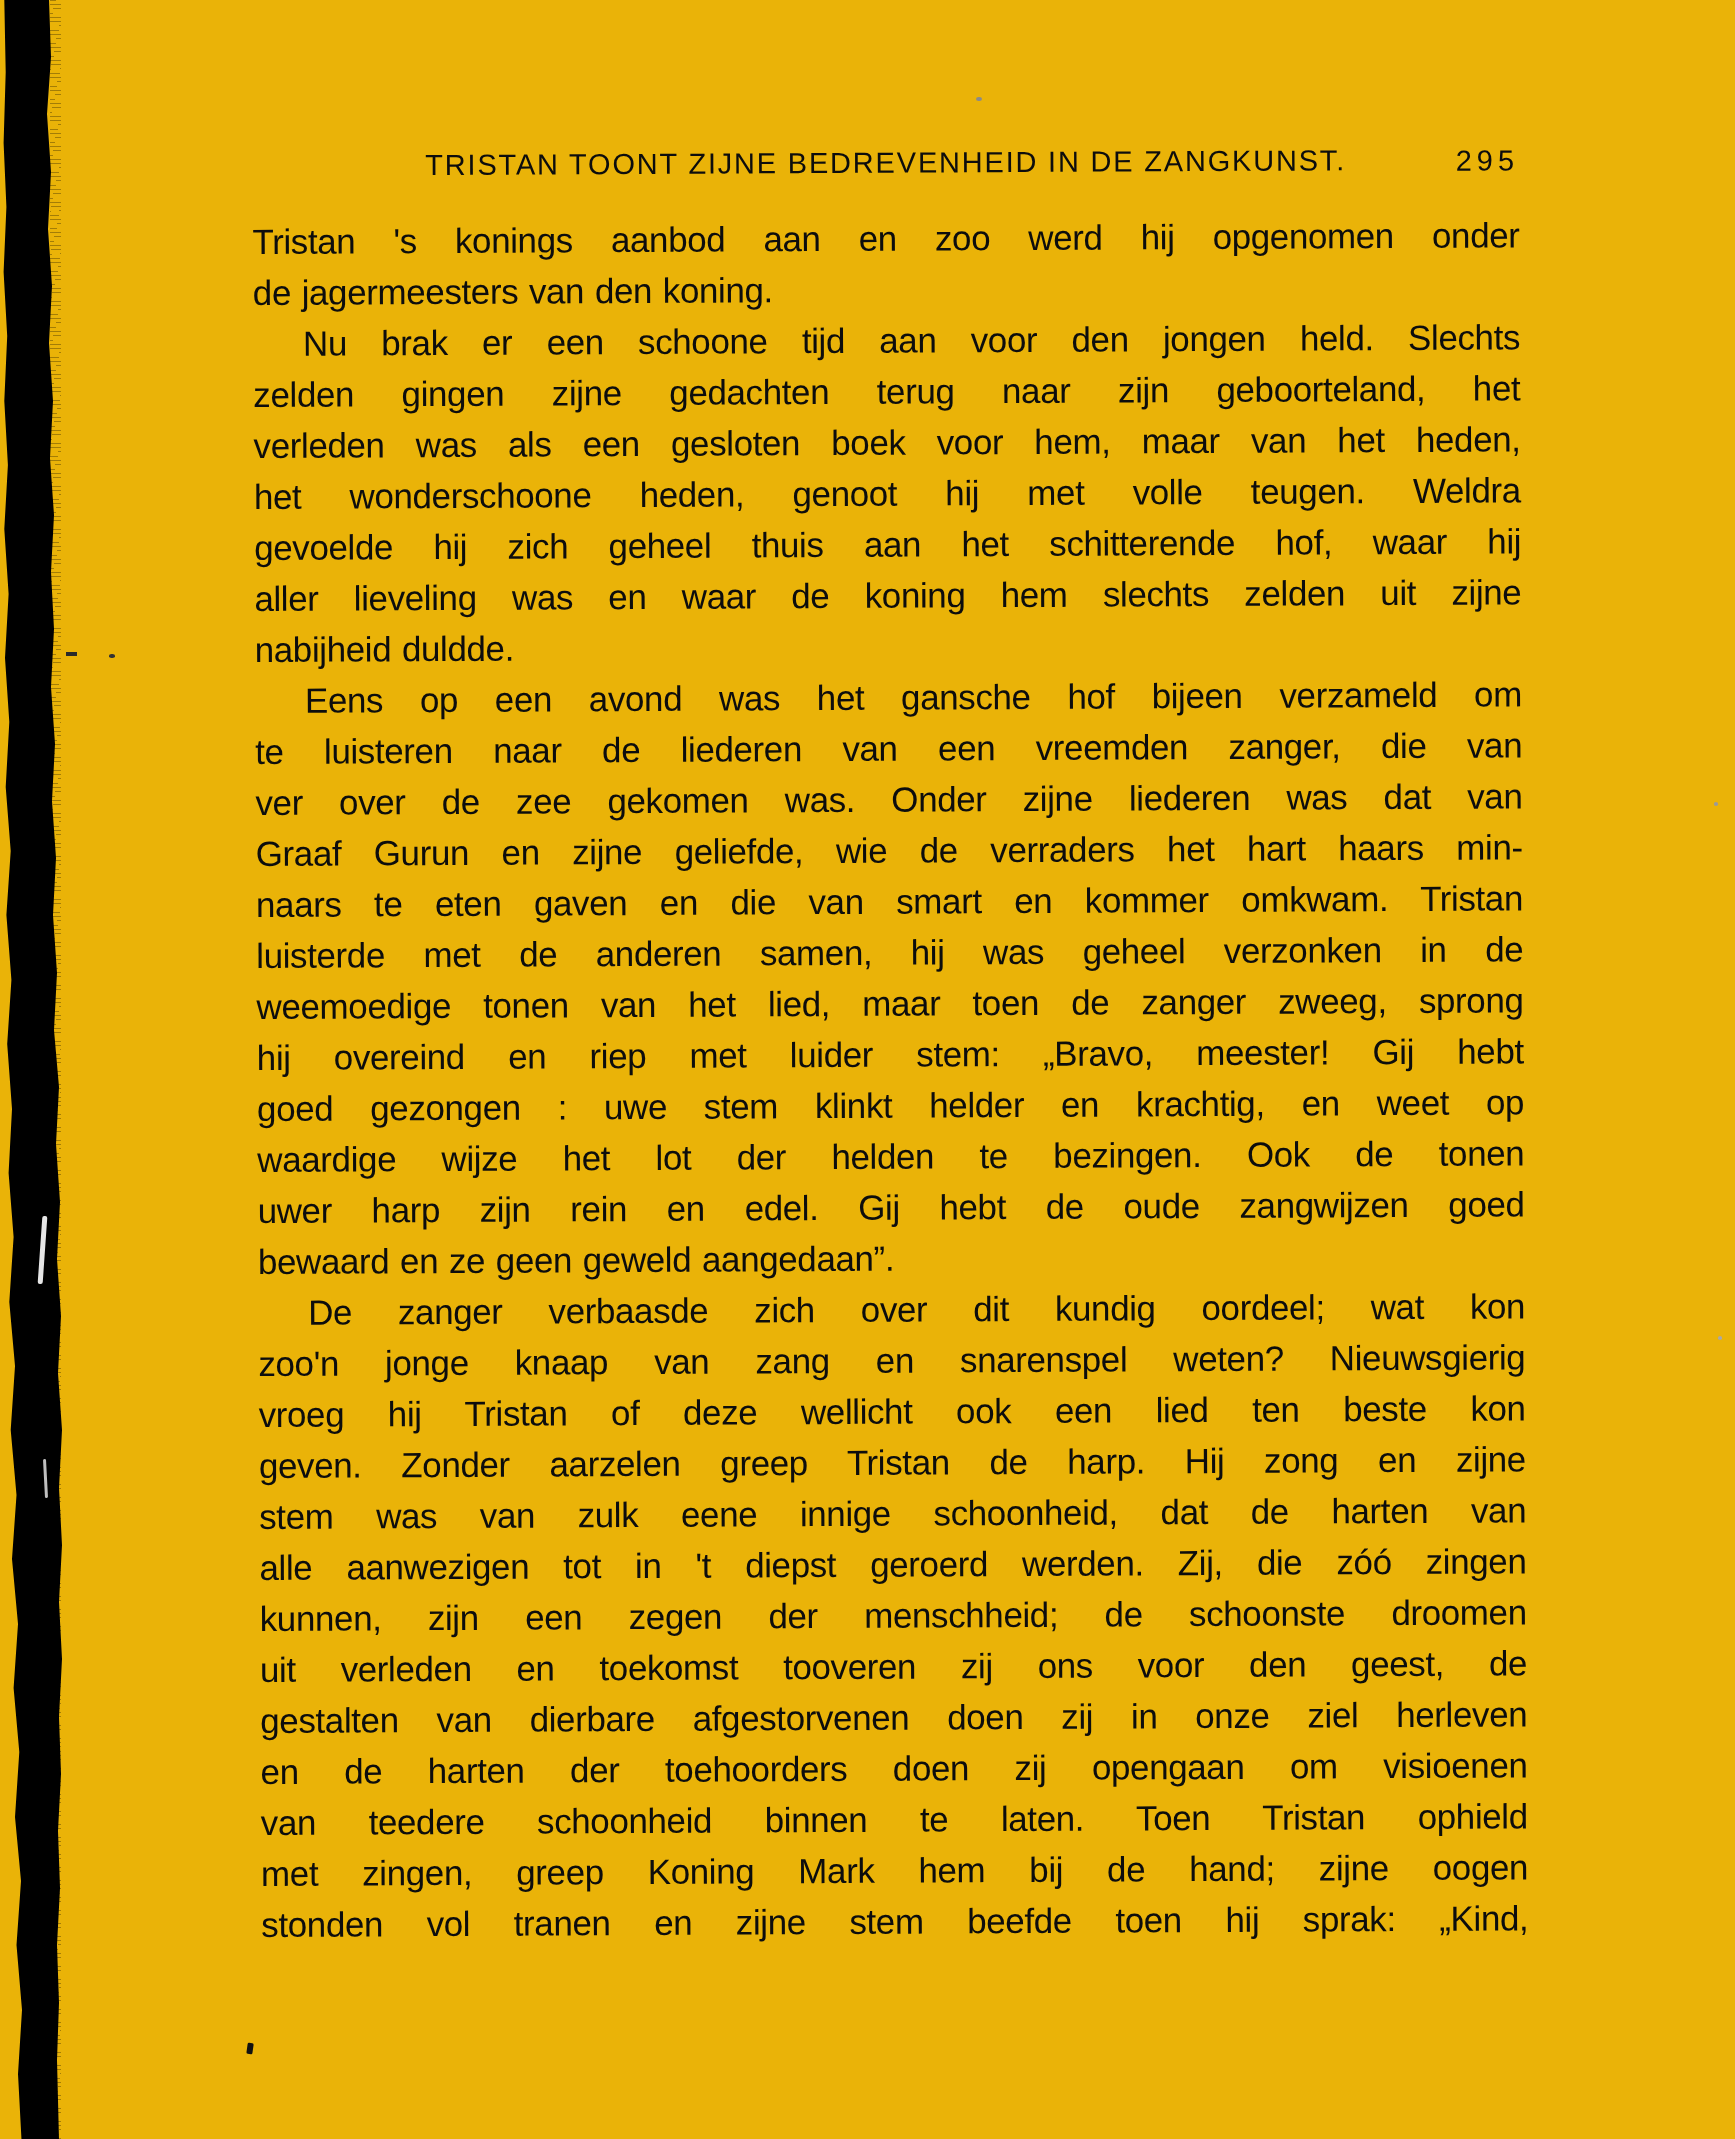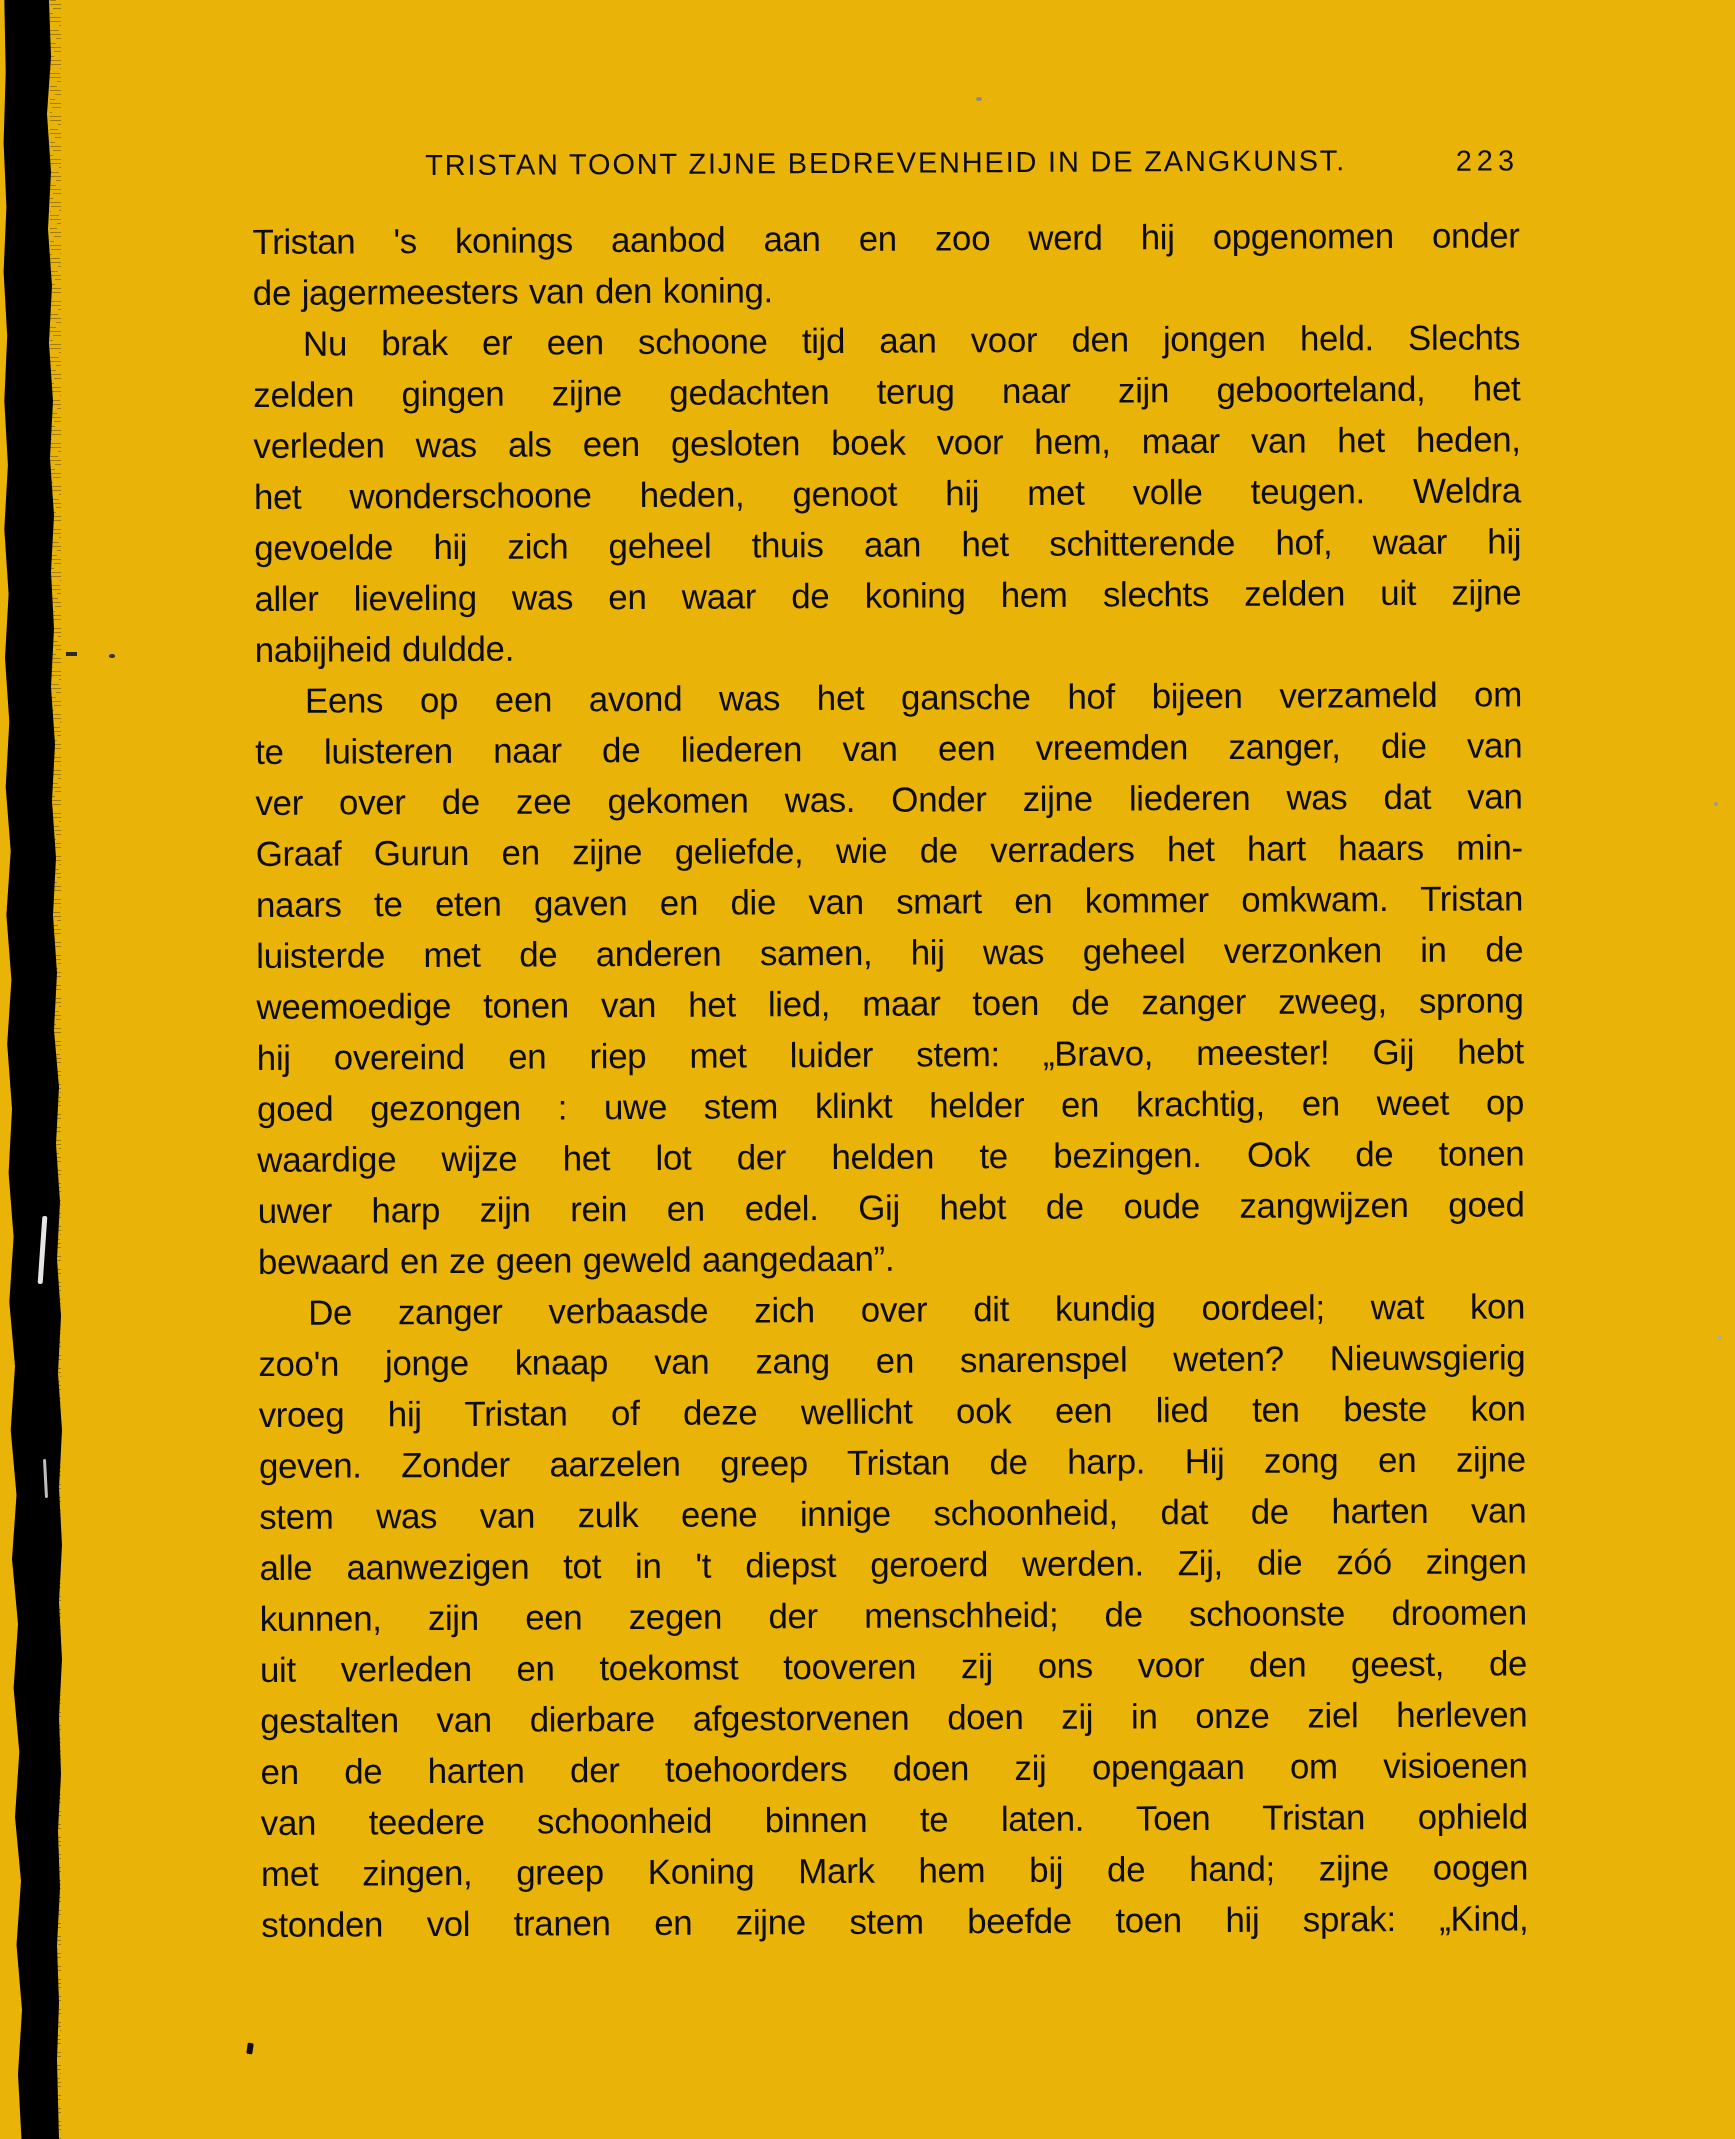--- a/index.html
+++ b/index.html
@@ -130,21 +130,21 @@
 
   <div class="scan-band"></div>
   <div class="scan-band-noise"></div>
   <div class="band-scratch-1"></div>
   <div class="band-scratch-2"></div>
 
   <div class="content">
 
     <div class="running-header">
       <span class="title">TRISTAN TOONT ZIJNE BEDREVENHEID IN DE ZANGKUNST.</span>
-      <span class="pagenum">223</span>
+      <span class="pagenum">295</span>
     </div>
 
     <div class="body-text">
       <div class="line">Tristan 's konings aanbod aan en zoo werd hij opgenomen onder</div>
       <div class="line para-end">de jagermeesters van den koning.</div>
       <div class="line indent">Nu brak er een schoone tijd aan voor den jongen held. Slechts</div>
       <div class="line">zelden gingen zijne gedachten terug naar zijn geboorteland, het</div>
       <div class="line">verleden was als een gesloten boek voor hem, maar van het heden,</div>
       <div class="line">het wonderschoone heden, genoot hij met volle teugen. Weldra</div>
       <div class="line">gevoelde hij zich geheel thuis aan het schitterende hof, waar hij</div>

